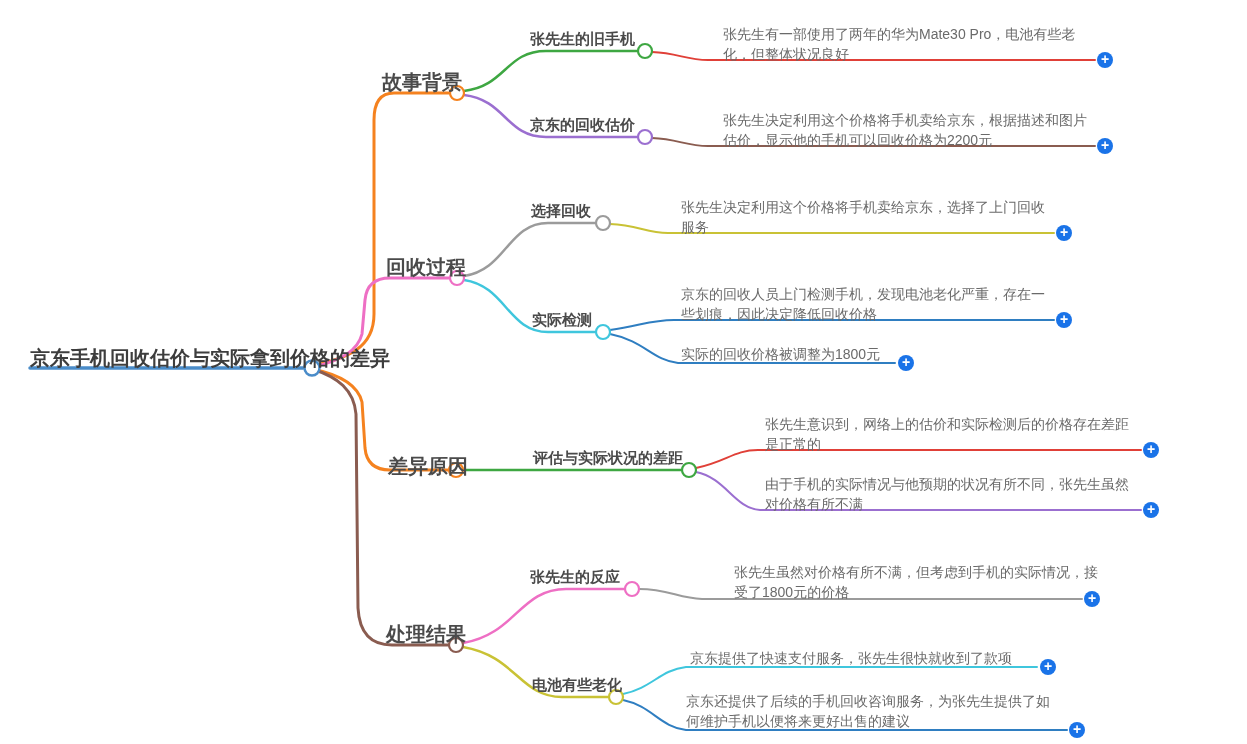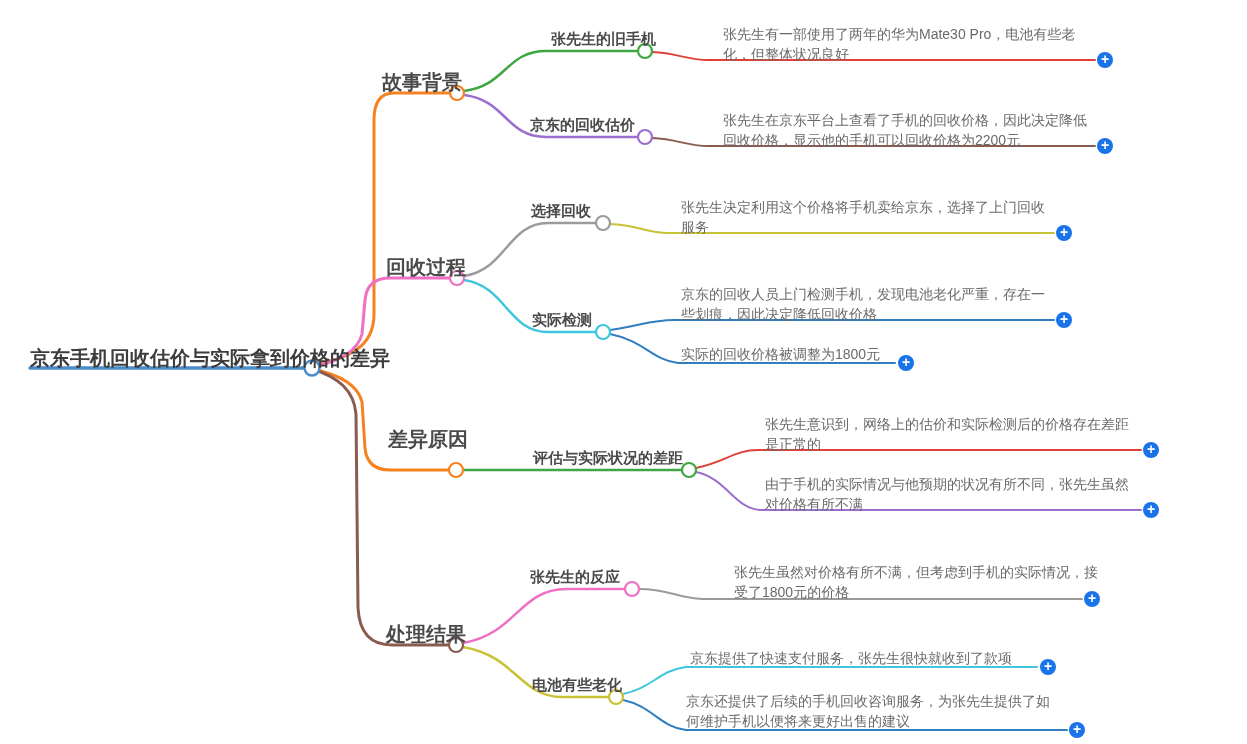--- a/index.html
+++ b/index.html
@@ -91,33 +91,33 @@
     <circle cx="603" cy="332" r="7" stroke-width="2.2" stroke="#3fc6dd"></circle>
     <circle cx="689" cy="470" r="7" stroke-width="2.2" stroke="#3ea742"></circle>
     <circle cx="632" cy="589" r="7" stroke-width="2.2" stroke="#ee6fc4"></circle>
     <circle cx="616" cy="697" r="7" stroke-width="2.2" stroke="#c9c235"></circle>
   </svg>
 
   <div class="label root-label" style="left:30px;top:347px;width:273px;">京东手机回收估价与实际拿到价格的差异</div>
 
   <div class="label branch-label" style="left:382px;top:71px;">故事背景</div>
   <div class="label branch-label" style="left:386px;top:256px;">回收过程</div>
-  <div class="label branch-label" style="left:388px;top:428px;">差异原因</div>
+  <div class="label branch-label" style="left:388px;top:456px;font-family:Liberation Mono, monospace;">差异原因</div>
   <div class="label branch-label" style="left:386px;top:623px;">处理结果</div>
 
-  <div class="label sub-label" style="left:530px;top:30px;margin-left:21px;">张先生的旧手机</div>
+  <div class="label sub-label" style="left:530px;top:30px;">张先生的旧手机</div>
   <div class="label sub-label" style="left:530px;top:116px;">京东的回收估价</div>
   <div class="label sub-label" style="left:531px;top:202px;">选择回收</div>
   <div class="label sub-label" style="left:532px;top:311px;">实际检测</div>
   <div class="label sub-label" style="left:533px;top:449px;">评估与实际状况的差距</div>
   <div class="label sub-label" style="left:530px;top:568px;text-align:right;">张先生的反应</div>
   <div class="label sub-label" style="left:532px;top:676px;">电池有些老化</div>
 
   <div class="leaf" style="left:723px;top:24px;width:370px;">张先生有一部使用了两年的华为Mate30 Pro，电池有些老化，但整体状况良好</div>
-  <div class="leaf" style="left:723px;top:110px;width:370px;">张先生在京东平台上查看了手机的回收价格，因此决定降低回收价格，显示他的手机可以回收价格为2200元</div>
+  <div class="leaf" style="left:723px;top:110px;width:370px;">张先生决定利用这个价格将手机卖给京东，根据描述和图片估价，显示他的手机可以回收价格为2200元</div>
   <div class="leaf" style="left:681px;top:284px;width:370px;">京东的回收人员上门检测手机，发现电池老化严重，存在一些划痕，因此决定降低回收价格</div>
   <div class="leaf" style="left:681px;top:197px;width:370px;">张先生决定利用这个价格将手机卖给京东，选择了上门回收服务</div>
   <div class="leaf" style="left:681px;top:344px;width:380px;">实际的回收价格被调整为1800元</div>
   <div class="leaf" style="left:765px;top:414px;width:370px;">张先生意识到，网络上的估价和实际检测后的价格存在差距是正常的</div>
   <div class="leaf" style="left:765px;top:474px;width:370px;">由于手机的实际情况与他预期的状况有所不同，张先生虽然对价格有所不满</div>
   <div class="leaf" style="left:734px;top:562px;width:372px;">张先生虽然对价格有所不满，但考虑到手机的实际情况，接受了1800元的价格</div>
   <div class="leaf" style="left:690px;top:648px;width:380px;">京东提供了快速支付服务，张先生很快就收到了款项</div>
   <div class="leaf" style="left:686px;top:692px;width:374px;font-family:Liberation Mono, monospace;">京东还提供了后续的手机回收咨询服务，为张先生提供了如何维护手机以便将来更好出售的建议</div>
 
   <div class="plus" style="left:1097px;top:52px;">+</div>

